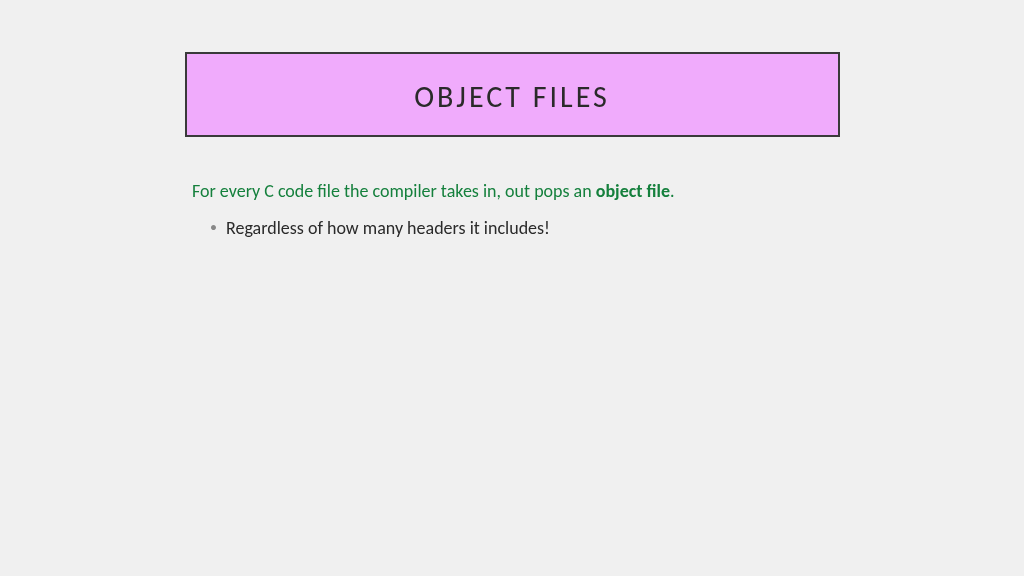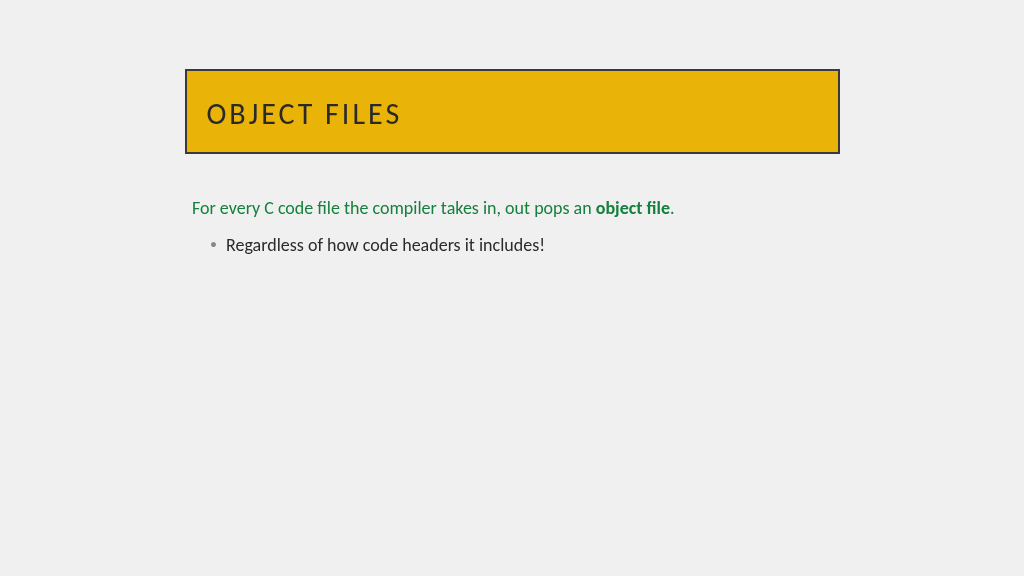--- a/index.html
+++ b/index.html
@@ -14,26 +14,26 @@
       font-family: "Gill Sans", "Gill Sans MT", Calibri, "Trebuchet MS", sans-serif;
       color: #2a2a2a;
       overflow: hidden;
     }
     .slide {
       width: 100%;
       height: 100%;
       padding: 52px 0 0 0;
     }
     .title-box {
-      margin: 17px auto;
+      margin: 0 auto;
       width: 655px;
       border: 2px solid #3a3a3a;
-      background: #eab308;
+      background: #f0abfc;
       padding: 24px 20px 20px 20px;
-      text-align: left;
+      text-align: center;
     }
     .title-text {
       font-size: 30px;
       letter-spacing: 3px;
       font-weight: 400;
       color: #2a2a2a;
     }
     .content {
       margin: 42px 0 0 192px;
       width: 660px;
@@ -73,16 +73,16 @@
 
 <div class="slide">
   <div class="title-box">
     <h1 class="title-text">OBJECT FILES</h1>
   </div>
   <div class="content">
     <p class="lead">
       <span>For every C code file the compiler takes in, out pops an </span><span class="bold">object file</span><span>.</span>
     </p>
     <ul class="bullet-list">
-      <li class="bullet-item">Regardless of how code headers it includes!</li>
+      <li class="bullet-item">Regardless of how many headers it includes!</li>
     </ul>
   </div>
 </div>
 
 </body></html>

